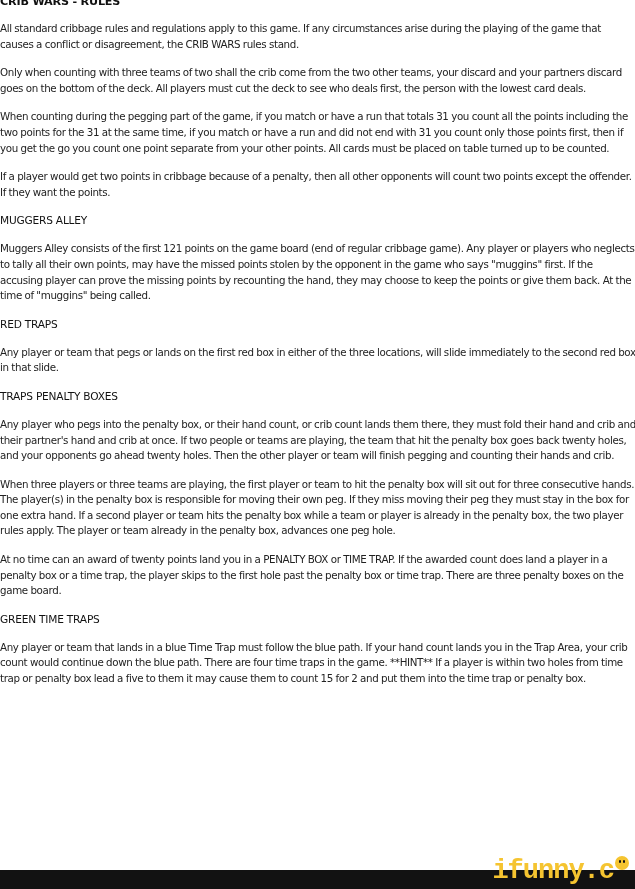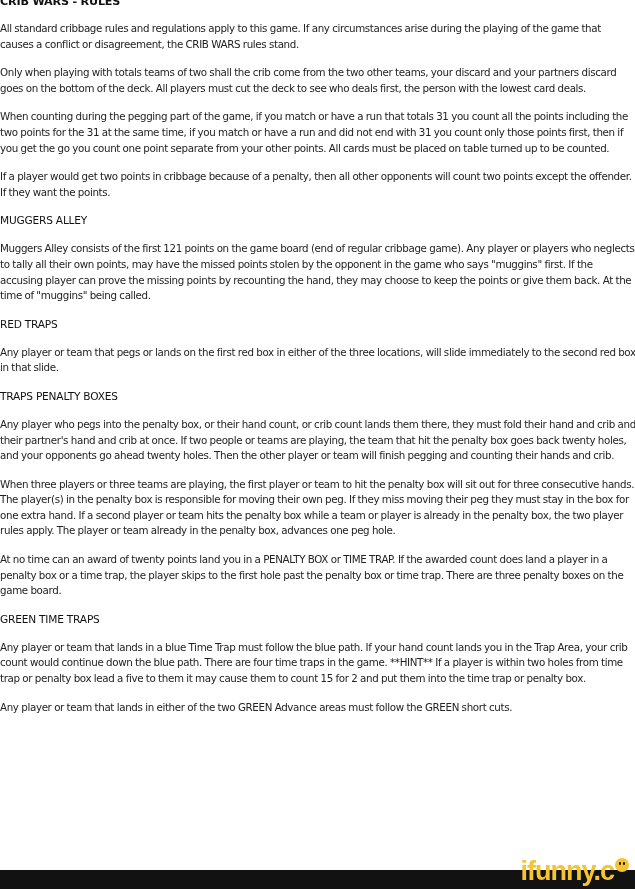--- a/index.html
+++ b/index.html
@@ -11,41 +11,41 @@
   .doc { position: absolute; left: 0; top: -6px; width: 636px; }
   .title { font-weight: bold; font-size: 11.2px; line-height: 15px; margin: 0 0 12px 0; color: #111; letter-spacing: -0.2px; }
   .heading { font-weight: normal; font-size: 10.6px; line-height: 15px; margin: 0 0 13px 0; color: #111; letter-spacing: -0.2px; }
   .para { font-size: 10.3px; line-height: 15.6px; margin: 0 0 13px 0; letter-spacing: -0.35px; word-spacing: -0.3px; color: #222; }
   .footer-bar {
     position: absolute; left: 0; top: 870px; width: 635px; height: 19px;
     background: #121212;
   }
   .watermark {
     position: absolute; right: 6px; top: 853px;
-    font-family: Liberation Sans, sans-serif; font-weight: bold; font-size: 27px;
+    font-family: Liberation Mono, monospace; font-weight: bold; font-size: 27px;
     color: #f5c430; letter-spacing: -1px; line-height: 36px;
   }
   .smiley {
     display: inline-block; width: 14px; height: 14px; border-radius: 50%;
     background: #f5c430; position: relative; top: -8px; margin-left: 1px;
   }
   .smiley::before, .smiley::after {
     content: ""; position: absolute; top: 4px; width: 2px; height: 3px; background: #121212; border-radius: 1px;
   }
   .smiley::before { left: 4px; }
   .smiley::after { right: 4px; }
 </style>
 </head>
 <body>
 
 <div class="doc">
   <div class="title">CRIB WARS - RULES</div>
 
   <p class="para">All standard cribbage rules and regulations apply to this game. If any circumstances arise during the playing of the game that causes a conflict or disagreement, the CRIB WARS rules stand.</p>
-  <p class="para">Only when playing with totals teams of two shall the crib come from the two other teams, your discard and your partners discard goes on the bottom of the deck. All players must cut the deck to see who deals first, the person with the lowest card deals.</p>
+  <p class="para">Only when counting with three teams of two shall the crib come from the two other teams, your discard and your partners discard goes on the bottom of the deck. All players must cut the deck to see who deals first, the person with the lowest card deals.</p>
   <p class="para">When counting during the pegging part of the game, if you match or have a run that totals 31 you count all the points including the two points for the 31 at the same time, if you match or have a run and did not end with 31 you count only those points first, then if you get the go you count one point separate from your other points. All cards must be placed on table turned up to be counted.</p>
   <p class="para">If a player would get two points in cribbage because of a penalty, then all other opponents will count two points except the offender. If they want the points.</p>
 
   <div>
     <div class="heading">MUGGERS ALLEY</div>
     <p class="para">Muggers Alley consists of the first 121 points on the game board (end of regular cribbage game). Any player or players who neglects to tally all their own points, may have the missed points stolen by the opponent in the game who says "muggins" first. If the accusing player can prove the missing points by recounting the hand, they may choose to keep the points or give them back. At the time of "muggins" being called.</p>
   </div>
 
   <div>
     <div class="heading">RED TRAPS</div>
@@ -58,18 +58,17 @@
     <p class="para">When three players or three teams are playing, the first player or team to hit the penalty box will sit out for three consecutive hands. The player(s) in the penalty box is responsible for moving their own peg. If they miss moving their peg they must stay in the box for one extra hand. If a second player or team hits the penalty box while a team or player is already in the penalty box, the two player rules apply. The player or team already in the penalty box, advances one peg hole.</p>
     <p class="para">At no time can an award of twenty points land you in a PENALTY BOX or TIME TRAP. If the awarded count does land a player in a penalty box or a time trap, the player skips to the first hole past the penalty box or time trap. There are three penalty boxes on the game board.</p>
   </div>
 
   <div>
     <div class="heading">GREEN TIME TRAPS</div>
     <p class="para">Any player or team that lands in a blue Time Trap must follow the blue path. If your hand count lands you in the Trap Area, your crib count would continue down the blue path. There are four time traps in the game. **HINT** If a player is within two holes from time trap or penalty box lead a five to them it may cause them to count 15 for 2 and put them into the time trap or penalty box.</p>
   </div>
 
   <div>
-    <p class="para">Any player or team that lands in either of the two GREEN Advance areas must follow the GREEN short cuts.</p>
   </div>
 </div>
 
 <div class="footer-bar"></div>
 <div class="watermark"><span>ifunny.c</span><span class="smiley"></span></div>
 
 </body></html>

